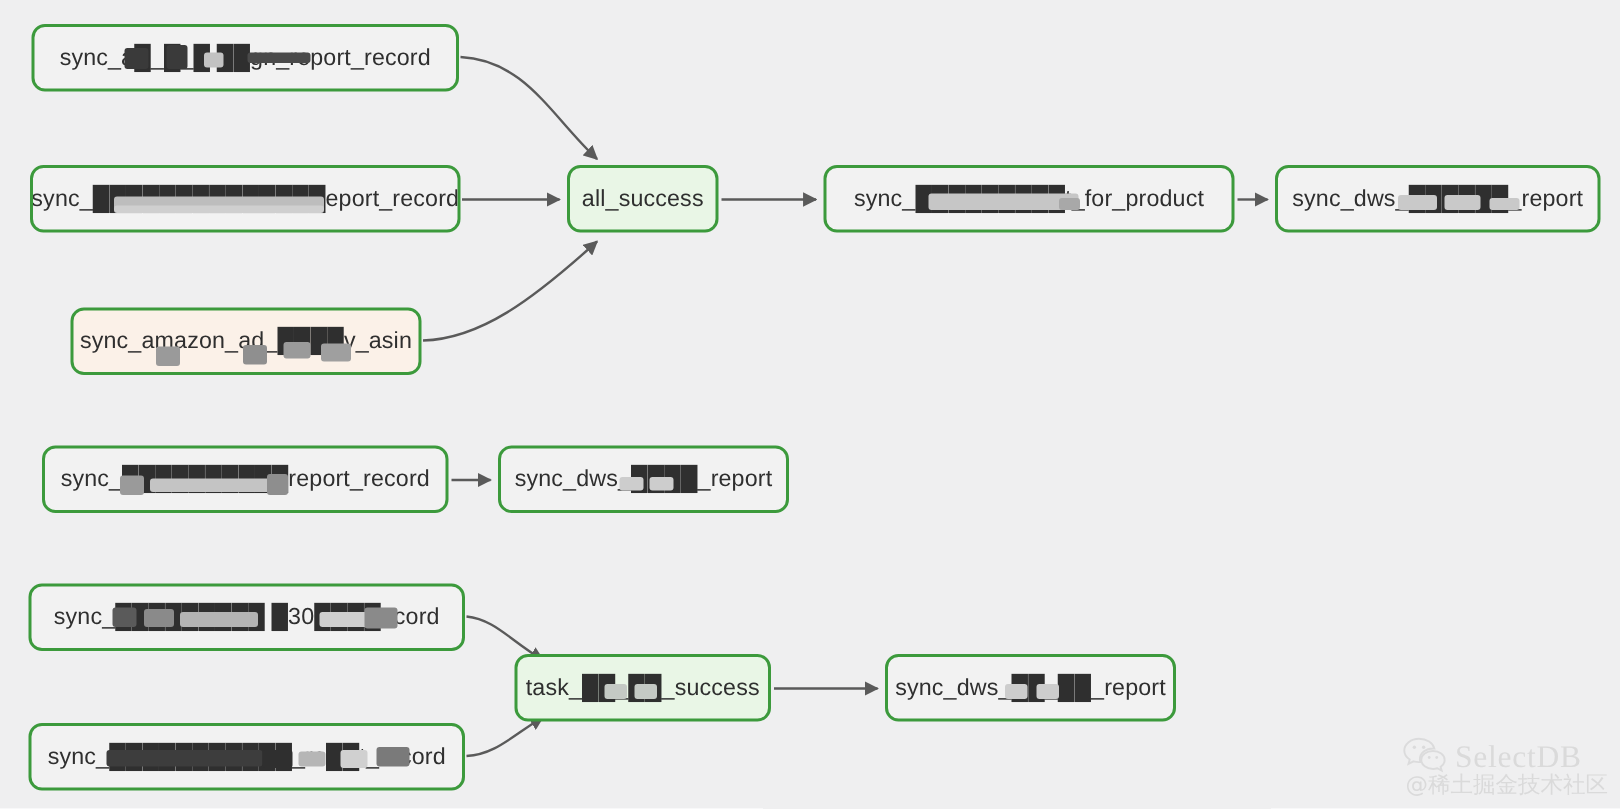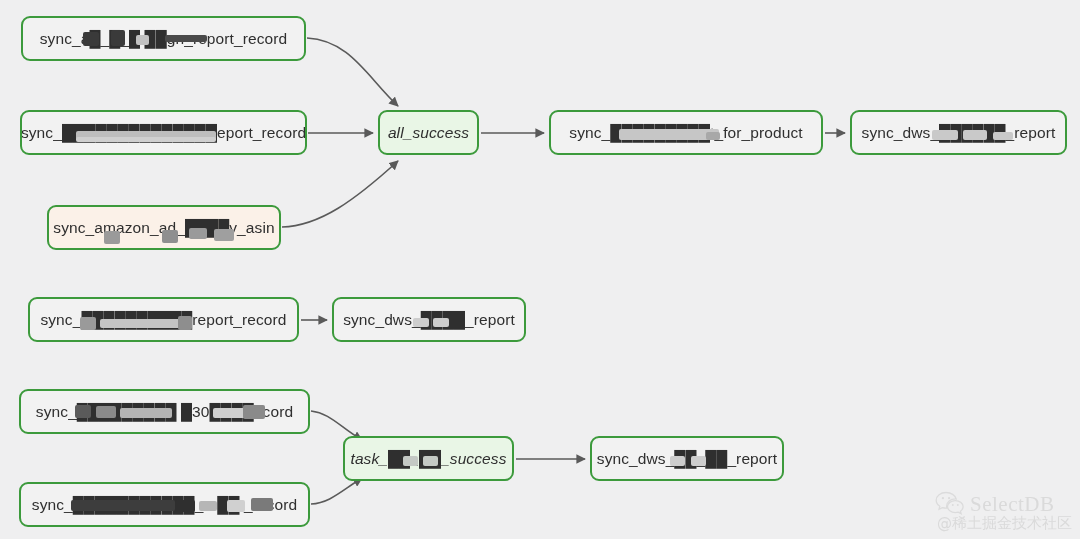--- a/index.html
+++ b/index.html
@@ -33,21 +33,20 @@
     align-items: center;
     justify-content: center;
     color: #2f2f2f;
     font-size: 15.5px;
     letter-spacing: 0.1px;
     white-space: nowrap;
     overflow: hidden;
   }
   .node.fill-green {
     background: #e9f6e6;
-    font-style: italic;
   }
   .node.fill-peach {
     background: #fbf1e8;
   }
   .node-label {
     position: relative;
     display: inline-block;
     line-height: 1;
     padding: 0 2px;
   }

